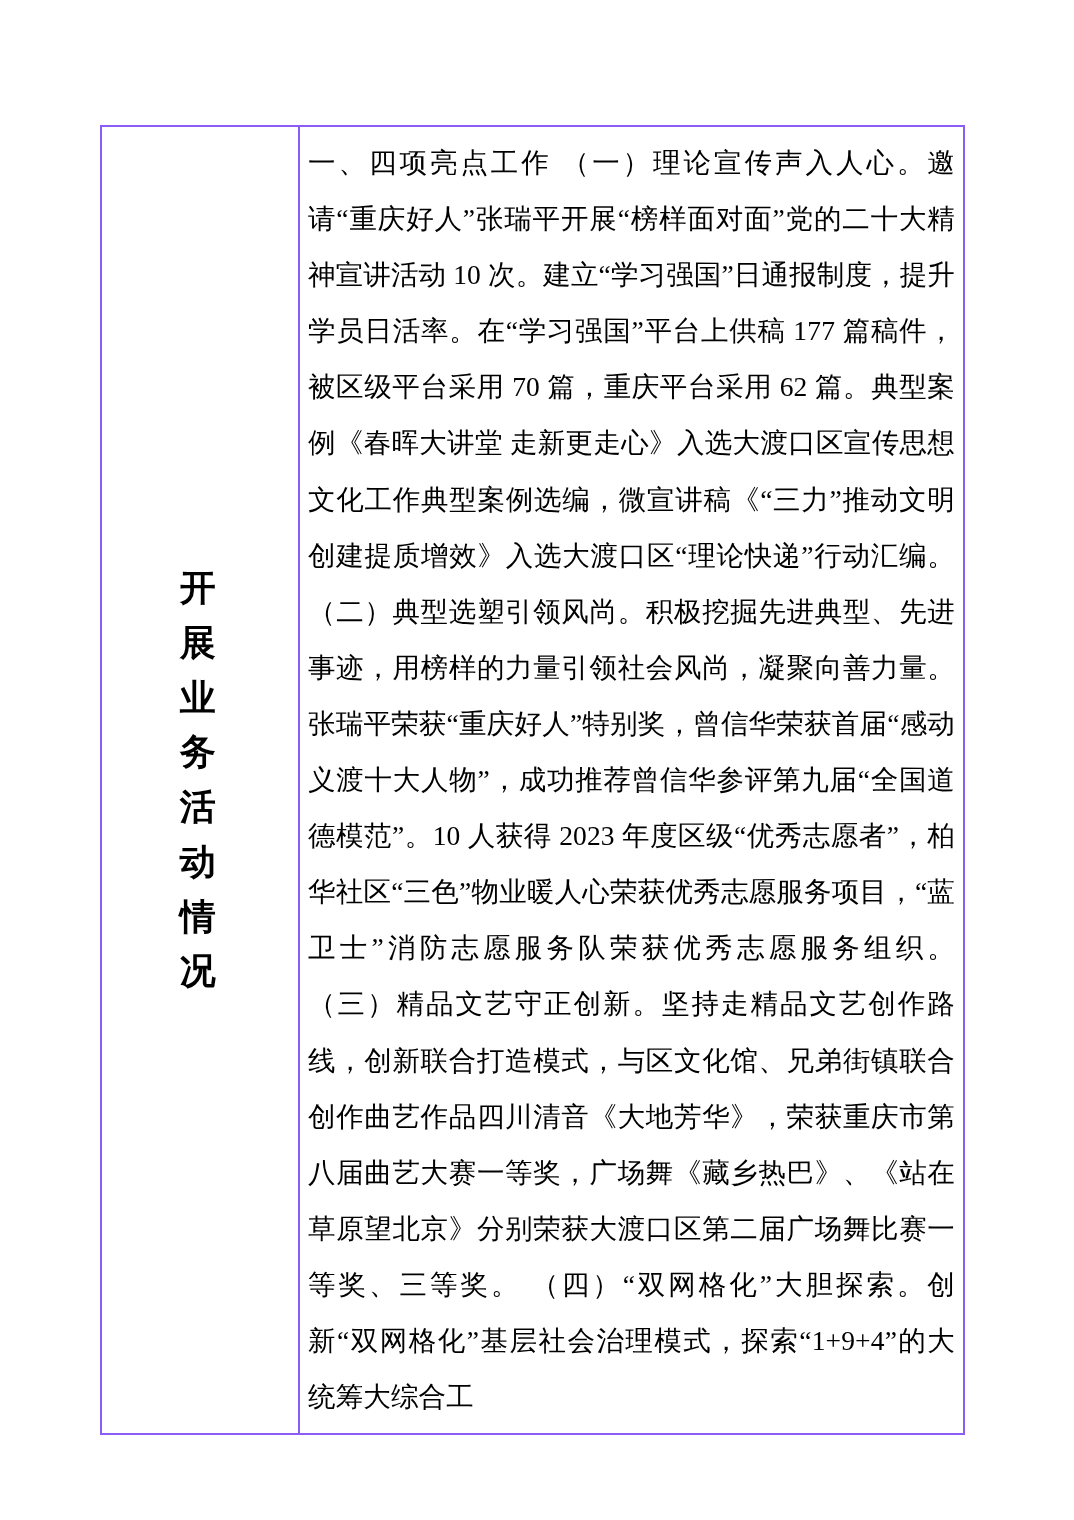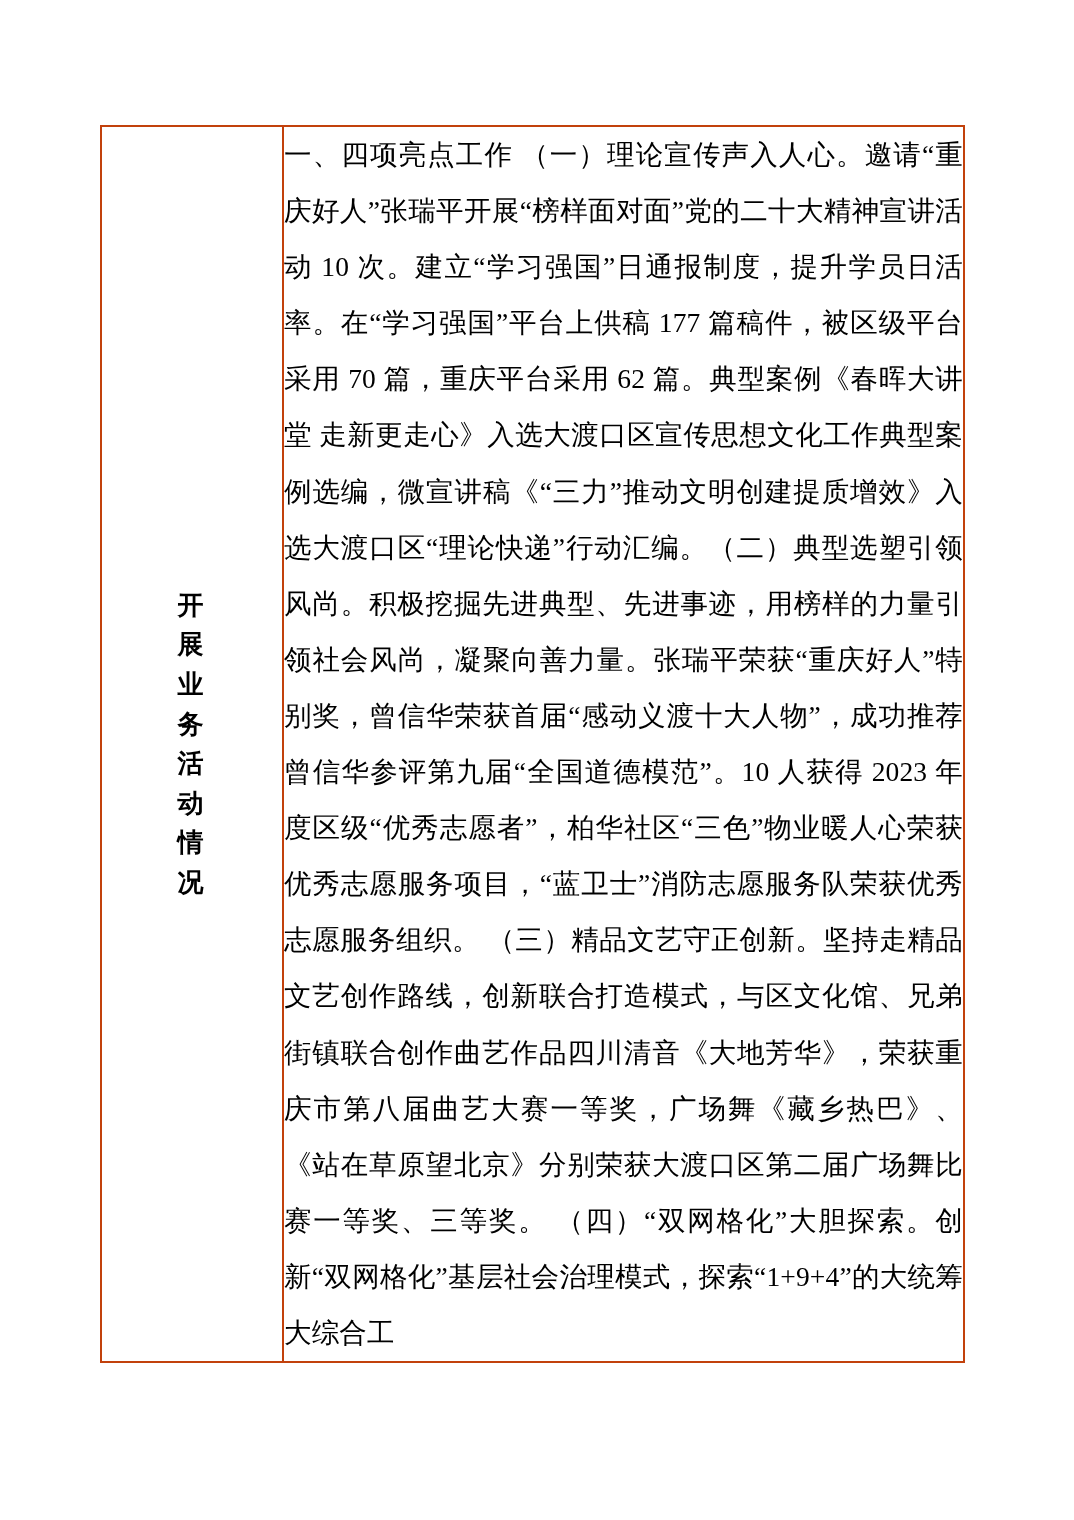--- a/index.html
+++ b/index.html
@@ -22,34 +22,34 @@
   }
   .doc-table {
     position: absolute;
     left: 100px;
     top: 125px;
     width: 865px;
     border-collapse: collapse;
     table-layout: fixed;
   }
   .doc-table td {
-    border: 2px solid #c2410c;
+    border: 2px solid #8b5cf6;
     vertical-align: middle;
-    padding: 0;
+    padding: 8px;
   }
   .label-cell {
     width: 180px;
     text-align: center;
     vertical-align: middle;
     padding: 10px 0;
   }
   .label-text {
     font-family: "Liberation Serif", "DejaVu Serif", serif;
     font-weight: bold;
-    font-size: 26px;
+    font-size: 36px;
     line-height: 1.52;
     letter-spacing: 0.12em;
     writing-mode: horizontal-tb;
     display: inline-block;
     text-align: center;
     width: 1.2em;
     word-break: break-all;
     white-space: pre-wrap;
   }
   .body-cell {

